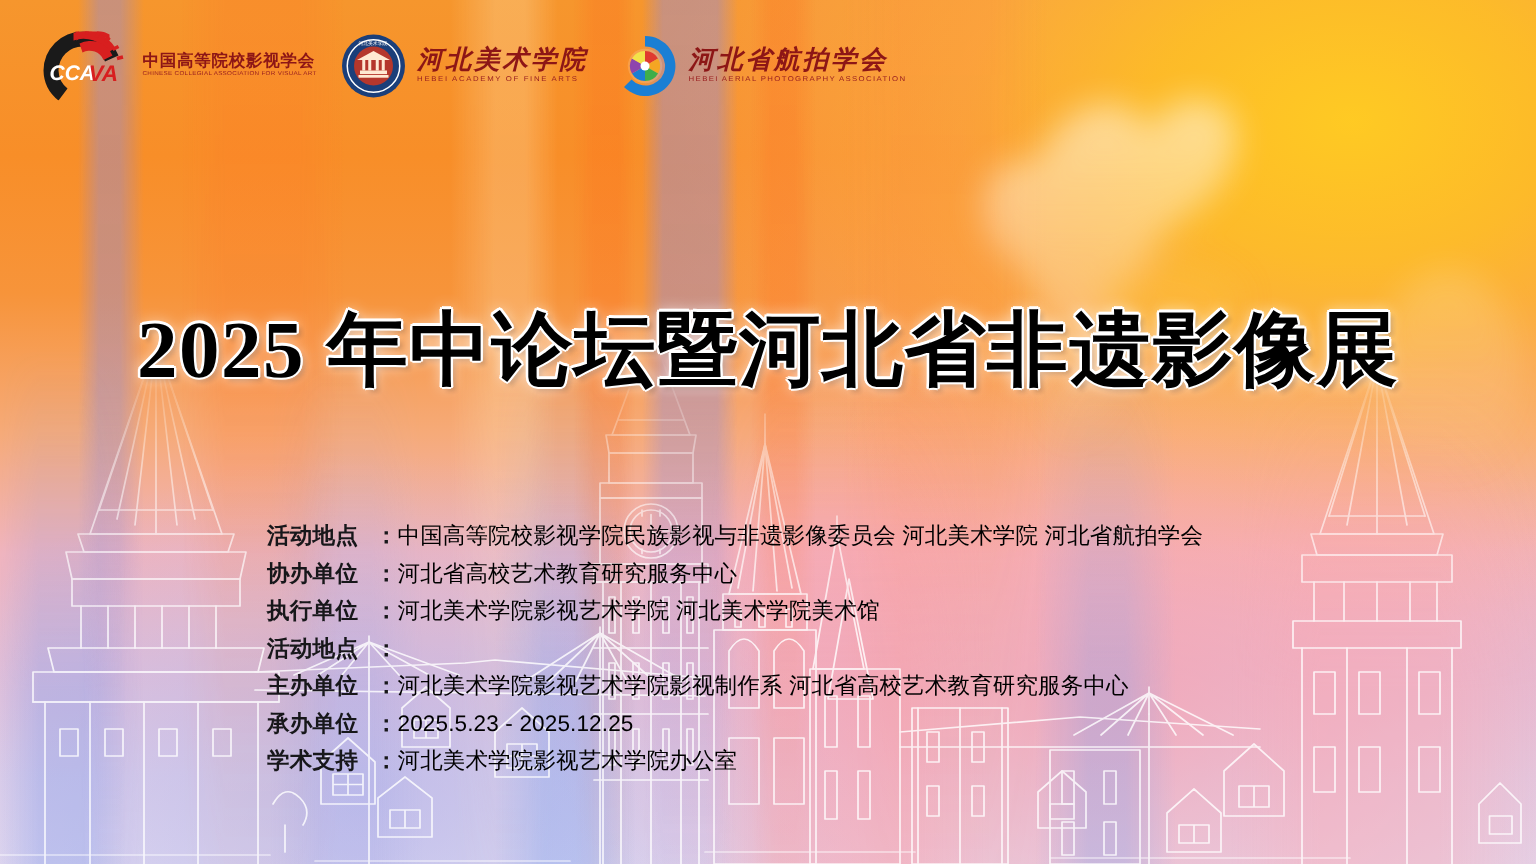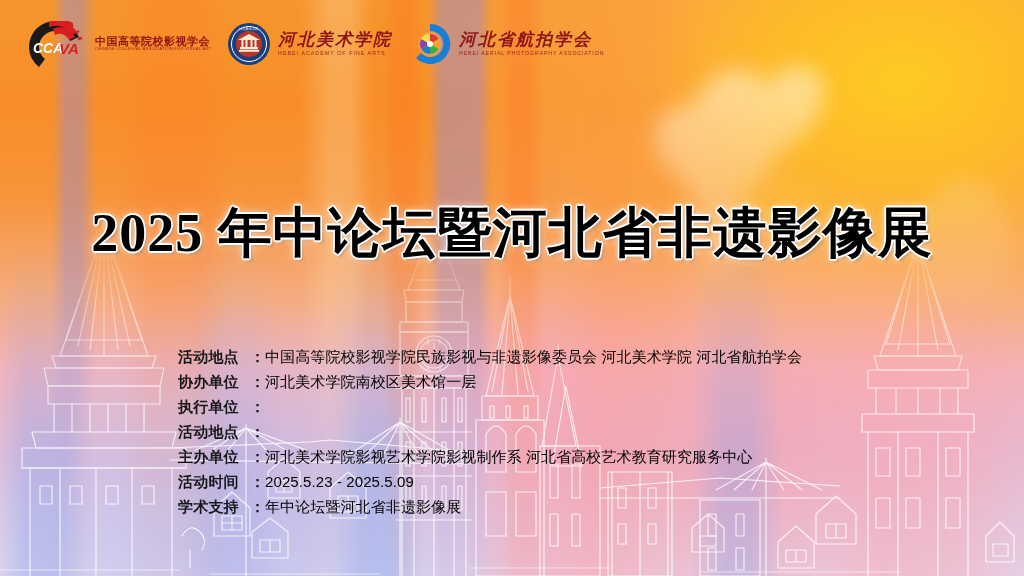--- a/index.html
+++ b/index.html
@@ -438,45 +438,46 @@
 
     <div class="credit-row">
       <span class="credit-label">活动地点</span>
       <span class="credit-colon">：</span>
       <span class="credit-value">中国高等院校影视学院民族影视与非遗影像委员会  河北美术学院  河北省航拍学会</span>
     </div>
 
     <div class="credit-row">
       <span class="credit-label">协办单位</span>
       <span class="credit-colon">：</span>
-      <span class="credit-value">河北美术学院南校区美术馆一层</span>
+      <span class="credit-value">河北省高校艺术教育研究服务中心</span>
     </div>
 
     <div class="credit-row">
       <span class="credit-label">执行单位</span>
       <span class="credit-colon">：</span>
+      <span class="credit-value">河北美术学院影视艺术学院  河北美术学院美术馆</span>
     </div>
 
     <div class="credit-row">
       <span class="credit-label">活动地点</span>
       <span class="credit-colon">：</span>
     </div>
 
     <div class="credit-row">
       <span class="credit-label">主办单位</span>
       <span class="credit-colon">：</span>
       <span class="credit-value">河北美术学院影视艺术学院影视制作系  河北省高校艺术教育研究服务中心</span>
     </div>
 
     <div class="credit-row">
-      <span class="credit-label">活动时间</span>
-      <span class="credit-colon">：</span>
-      <span class="credit-value">2025.5.23 - 2025.5.09</span>
+      <span class="credit-label">承办单位</span>
+      <span class="credit-colon">：</span>
+      <span class="credit-value">2025.5.23 - 2025.12.25</span>
     </div>
 
     <div class="credit-row">
       <span class="credit-label">学术支持</span>
       <span class="credit-colon">：</span>
-      <span class="credit-value">年中论坛暨河北省非遗影像展</span>
+      <span class="credit-value">河北美术学院影视艺术学院办公室</span>
     </div>
   </div>
 
 </div>
 
 </body></html>

